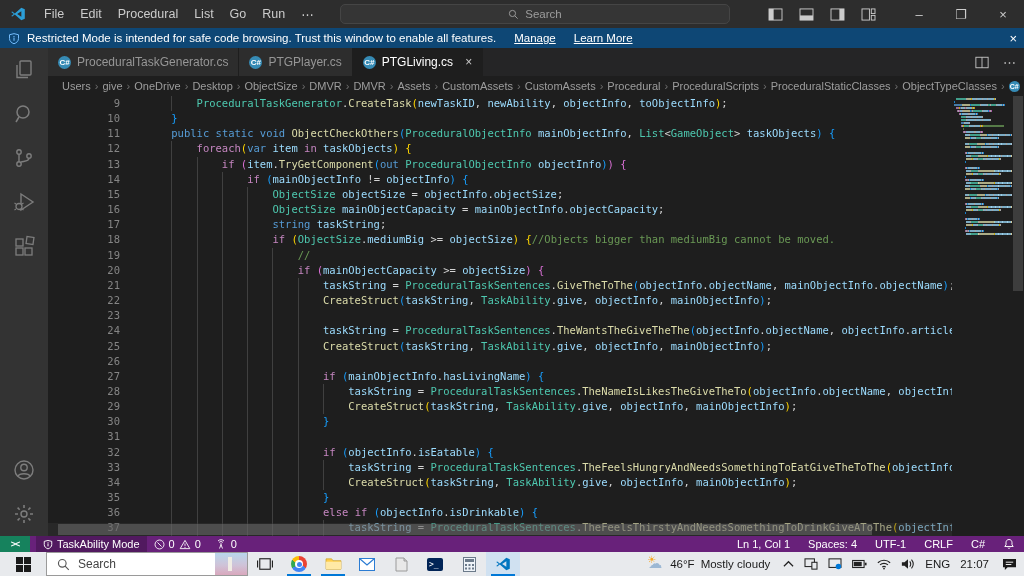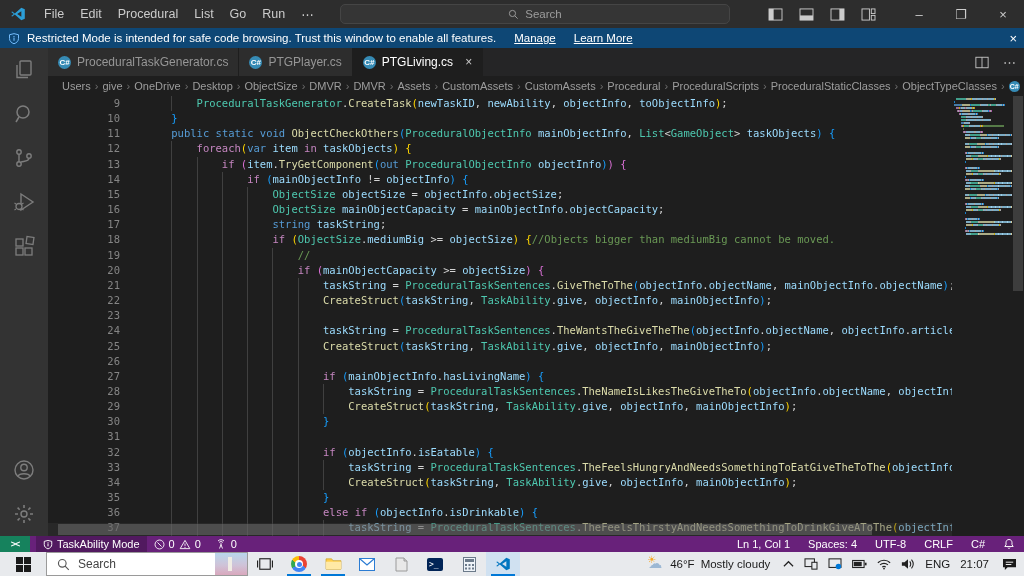--- a/index.html
+++ b/index.html
@@ -888,21 +888,21 @@
       <svg width="12" height="12" viewBox="0 0 16 16">
           <path d="M5.5 6a3.2 3.2 0 0 1 5 0M4 4a5.5 5.5 0 0 1 8 0" fill="none" stroke="#ffffff" stroke-width="1.2"></path>
           <circle cx="8" cy="8" r="1" fill="#ffffff"></circle>
           <path d="M8 9v1M6 14l2-5 2 5" fill="none" stroke="#ffffff" stroke-width="1.2"></path>
         </svg>
       <span>0</span>
     </div>
     <div class="sb-right">
       <div class="sb-item">Ln 1, Col 1</div>
       <div class="sb-item">Spaces: 4</div>
-      <div class="sb-item">UTF-8</div>
+      <div class="sb-item">UTF-1</div>
       <div class="sb-item">CRLF</div>
       <div class="sb-item">C#</div>
       <div class="sb-item">
         <svg width="12" height="12" viewBox="0 0 16 16">
             <path d="M8 2c-2.5 0-4 1.8-4 4.2V9l-1.6 2.3h11.2L12 9V6.2C12 3.8 10.5 2 8 2z" fill="none" stroke="#ffffff" stroke-width="1.3"></path>
             <path d="M6.7 13a1.4 1.4 0 0 0 2.6 0" fill="none" stroke="#ffffff" stroke-width="1.3"></path>
           </svg>
       </div>
     </div>
   </div>

